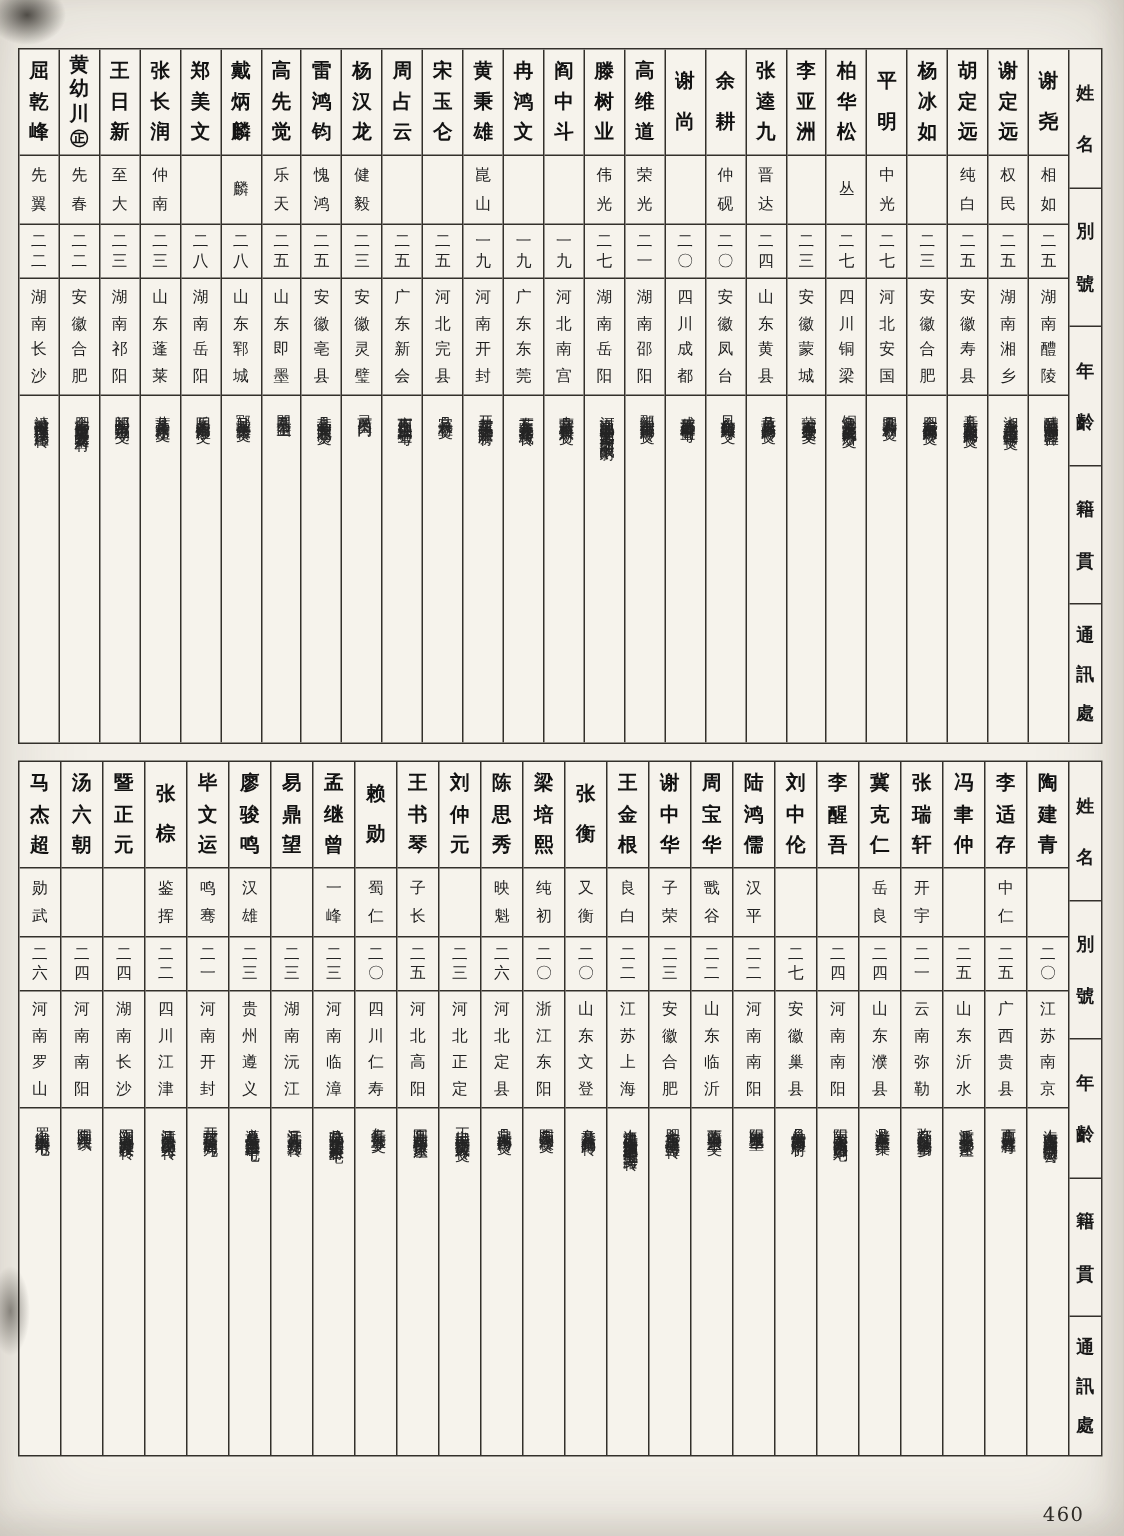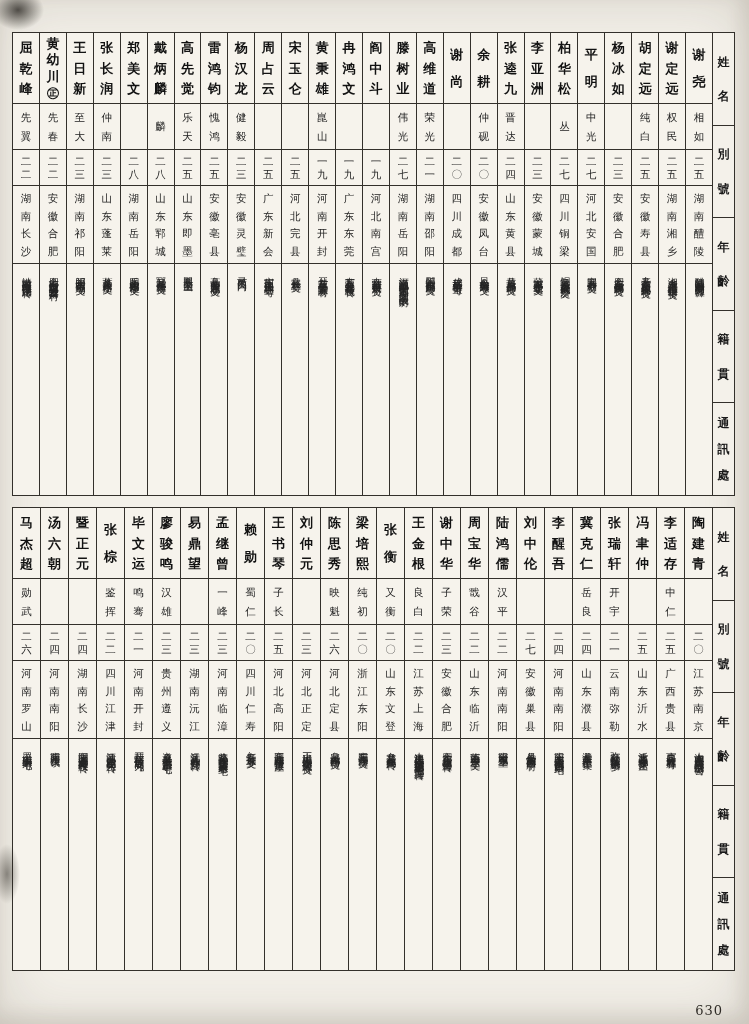--- a/index.html
+++ b/index.html
@@ -1675,14 +1675,14 @@
             <span class="ch">罗</span>
             <span class="ch">山</span>
           </div>
         </div>
         <div class="cell c-addr h-addr">
           <span class="addr-text">罗山城南大街六十七号</span>
         </div>
       </div>
     </div>
 
-  <div class="page-number">630</div>
+  <div class="page-number">460</div>
 </div>
 
 </body></html>

